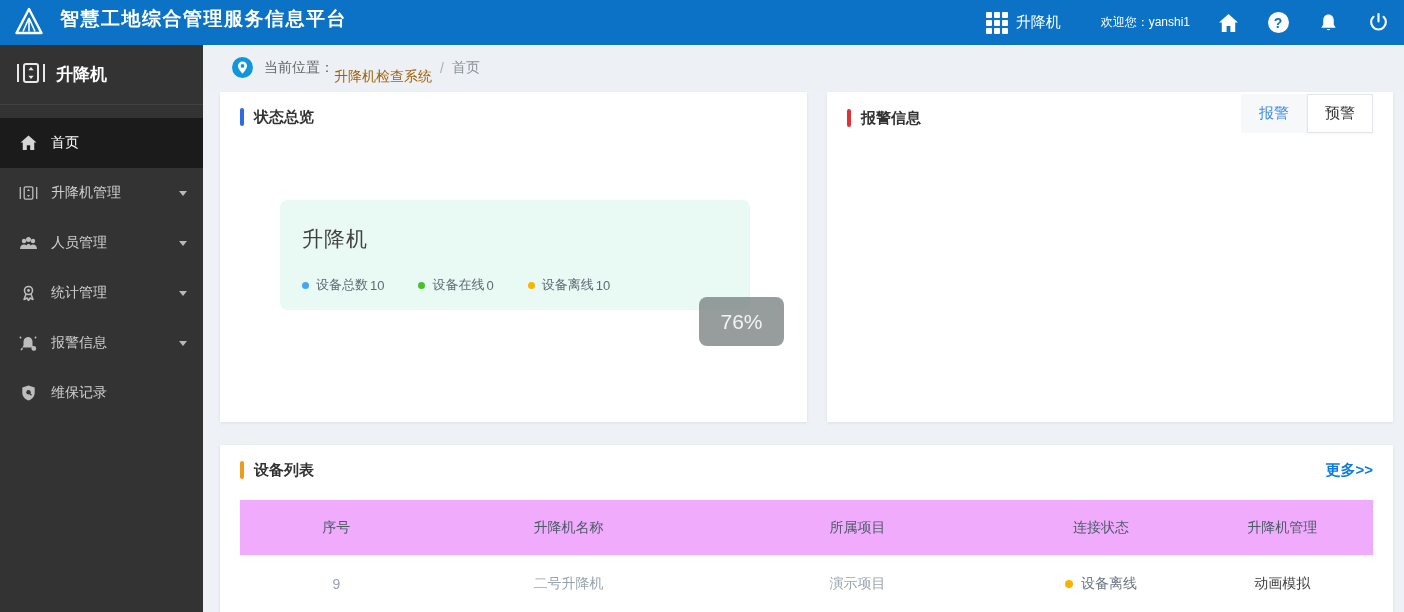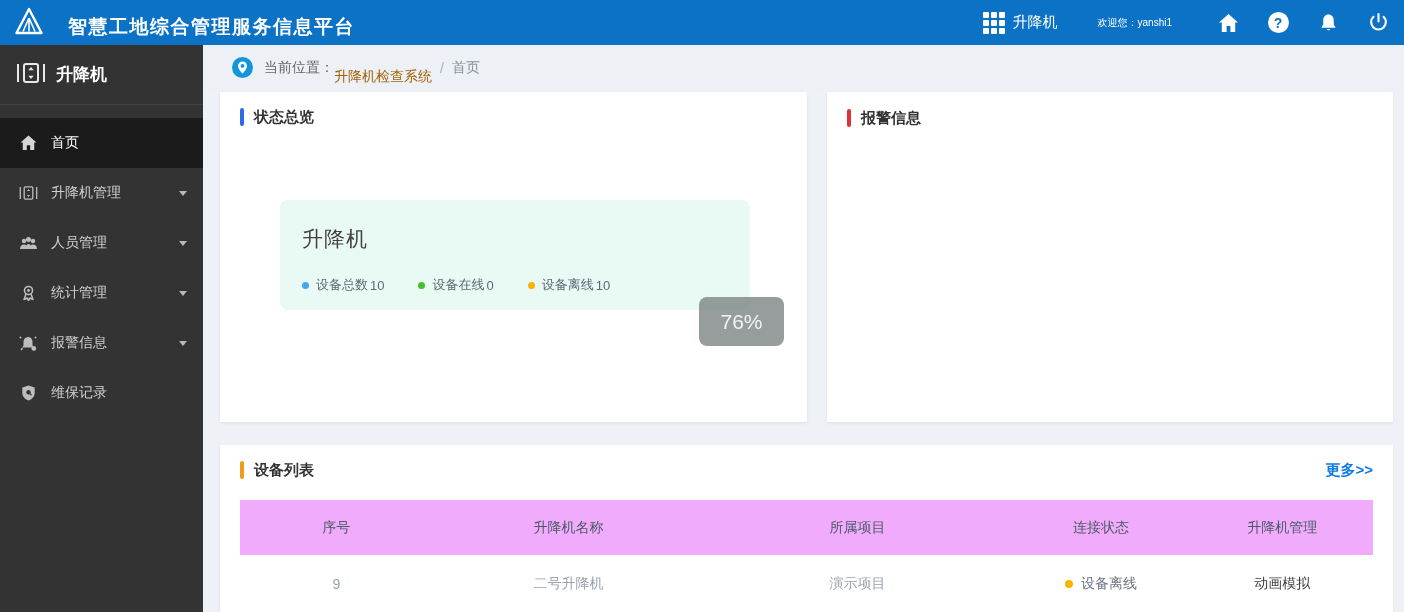--- a/index.html
+++ b/index.html
@@ -3,28 +3,28 @@
 <meta charset="utf-8">
 <style>
   * { margin:0; padding:0; box-sizing:border-box; }
   html,body { width:1404px; height:612px; overflow:hidden;
     font-family:"Liberation Sans","DejaVu Sans",sans-serif; background:#eef1f5; }
 
   
   .app-header { position:fixed; top:0; left:0; width:1404px; height:45px;
     background:#0b72c5; display:flex; align-items:center; justify-content:space-between;
     padding:0 10px 0 14px; z-index:50; }
-  .brand { display:flex; align-items:flex-end; gap:24px; }
+  .brand { display:flex; align-items:flex-start; gap:16px; }
   .brand-title { color:#fff; font-size:19px; font-weight:bold; letter-spacing:1.5px; }
   .header-right { display:flex; align-items:center; gap:26px; padding-right:4px; }
   .app-switcher { display:flex; align-items:center; gap:8px; cursor:pointer; margin-right:14px; }
   .grid-icon { display:grid; grid-template-columns:repeat(3,6px); grid-gap:2px; }
   .grid-icon i { width:6px; height:6px; background:#fff; border-radius:1px; }
   .switcher-label { color:#fff; font-size:15px; }
-  .welcome { color:#fff; font-size:10px; margin-right:18px; }
+  .welcome { color:#fff; font-size:12px; margin-right:0; }
   .hdr-icon { width:24px; height:24px; display:flex; align-items:center; justify-content:center; cursor:pointer; }
   .help-circle { width:21px; height:21px; border-radius:50%; background:#fff; color:#0b72c5;
     font-size:14px; font-weight:bold; display:flex; align-items:center; justify-content:center; }
 
   
   .sidebar { position:fixed; top:45px; left:0; width:203px; height:567px; background:#333333; z-index:40; }
   .sidebar-header { height:60px; display:flex; align-items:center; gap:10px; padding-left:16px;
     border-bottom:1px solid #424242; }
   .sidebar-title { color:#fff; font-size:17px; font-weight:bold; }
   .menu { padding-top:13px; }
@@ -265,20 +265,24 @@
             </div>
         </div>
       </section>
 
       <section class="panel panel-alarm">
         <div class="panel-header alarm-header">
           <div class="left">
             <span class="panel-bar" id="alarm-bar" style="background: rgb(224, 50, 54);"></span>
             <span class="panel-title">报警信息</span>
           </div>
+          <div class="tabs" id="alarm-tabs">
+              <span class="tab active">报警</span>
+              <span class="tab inactive">预警</span>
+            </div>
         </div>
       </section>
     </div>
 
     <section class="panel panel-devices">
       <div class="panel-header devices-header">
         <div style="display:flex;align-items:center;">
           <span class="panel-bar" id="device-bar" style="background: rgb(240, 155, 29);"></span>
           <span class="panel-title">设备列表</span>
         </div>

